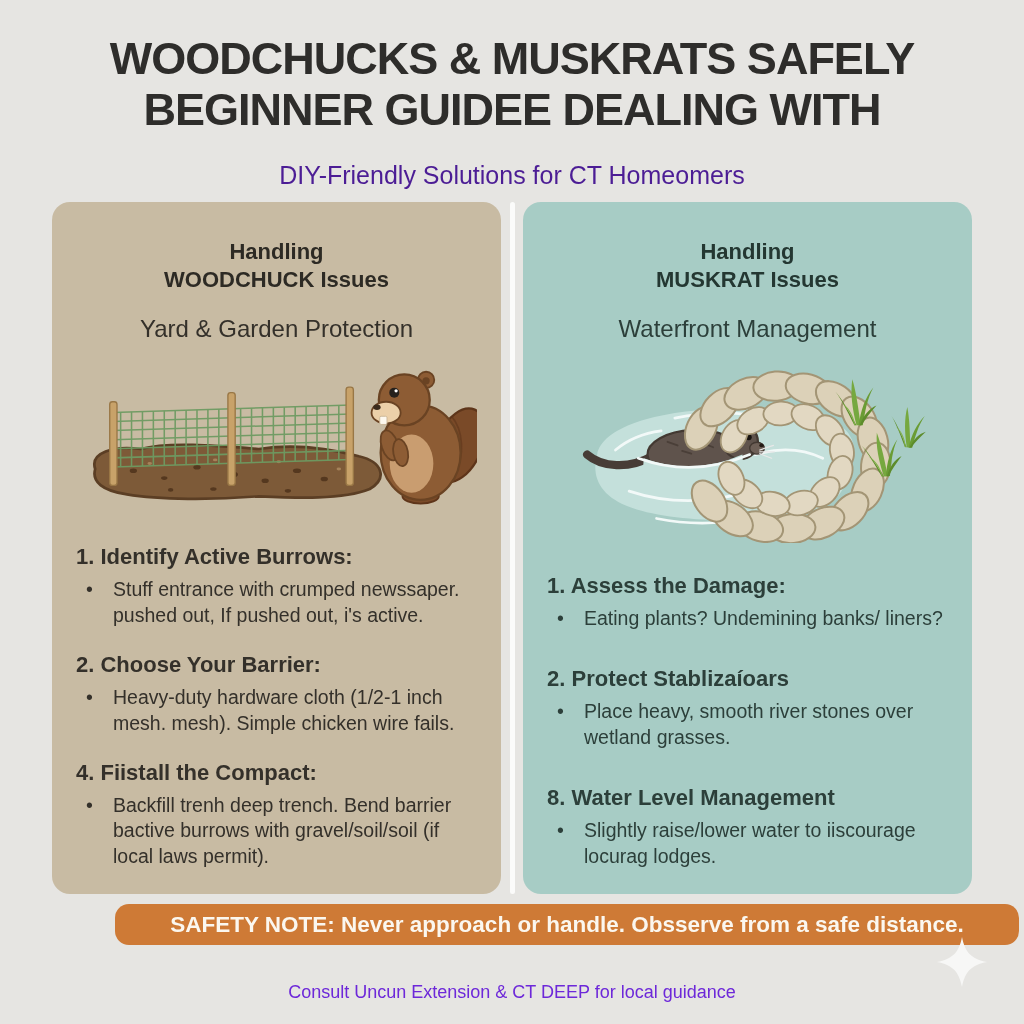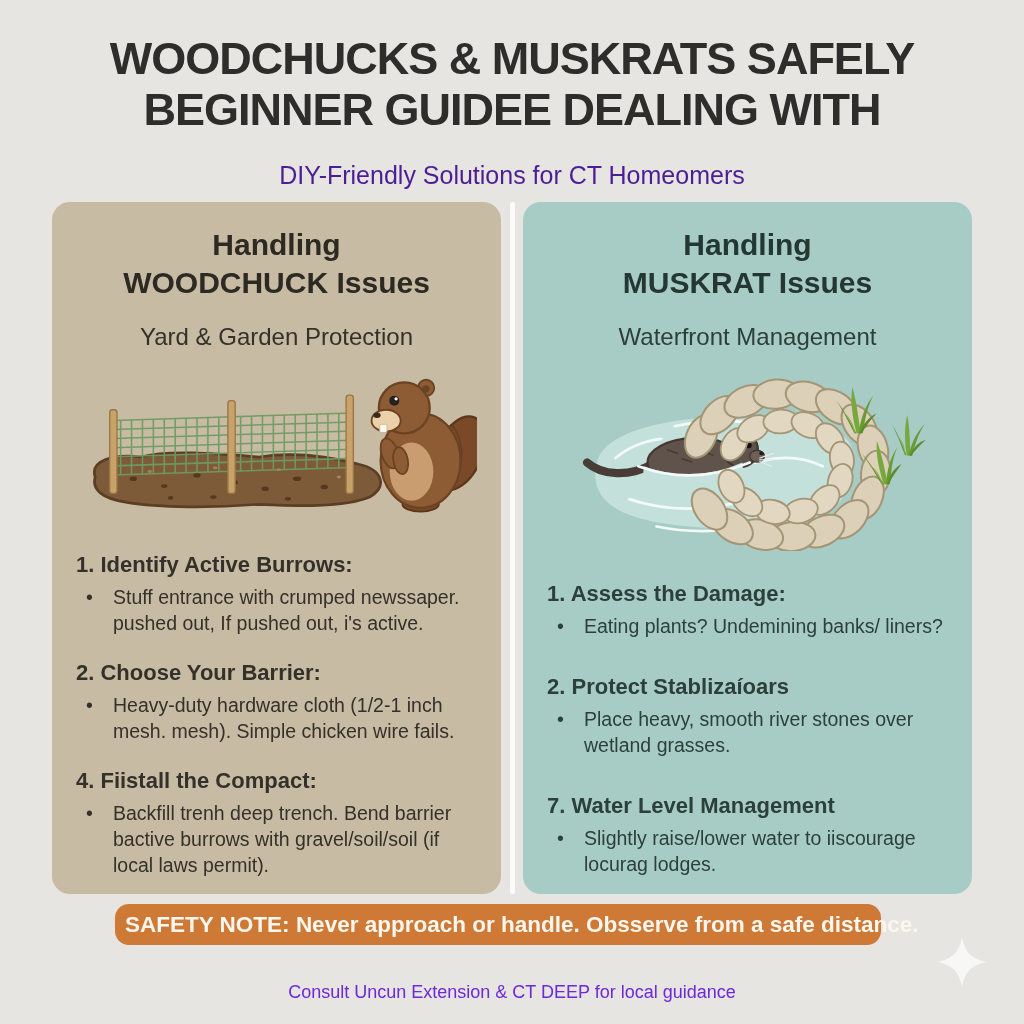--- a/index.html
+++ b/index.html
@@ -13,35 +13,35 @@
   .subtitle{margin-top:25px;font-size:25px;color:#4c1d95;white-space:nowrap;}
 
   
   .panels{position:absolute;top:202px;left:52px;width:920px;height:692px;display:flex;}
   .panel{flex:1;border-radius:18px;padding:16px 24px;box-sizing:border-box;overflow:hidden;}
   .panel-woodchuck{background:#c8bba3;color:#34302a;}
   .panel-muskrat{background:#a7ccc5;color:#2c3f3a;}
   .divider{width:22px;display:flex;justify-content:center;flex:none;}
   .divider-line{width:5px;height:100%;background:#fbfbfa;border-radius:3px;}
 
-  .panel-title{text-align:center;font-weight:bold;font-size:30px;line-height:1.27;
-    margin-top:8px;color:#2d2a24;}
+  .panel-title{text-align:center;font-weight:bold;font-size:22px;line-height:1.27;
+    margin-top:20px;color:#2d2a24;}
   .panel-muskrat .panel-title{color:#243732;}
   .panel-sub{text-align:center;font-weight:normal;font-size:24px;margin-top:21px;}
 
   .illus{display:block;margin:14px auto 4px;}
 
   .item{margin-top:23px;}
   .item-heading{font-weight:bold;font-size:22px;margin-bottom:7px;}
   .bullet-row{display:flex;font-size:19.5px;line-height:1.33;padding-left:4px;}
   .bullet-dot{width:27px;flex:none;padding-left:6px;}
   .bullet-text{flex:1;}
 
   
-  .banner{position:absolute;left:115px;top:904px;width:766px;box-sizing:border-box;
+  .banner{position:absolute;left:115px;top:904px;width:904px;box-sizing:border-box;
     background:#ce7a36;border-radius:14px;text-align:center;color:#fbf7ef;
     font-weight:bold;font-size:22.5px;line-height:1.3;padding:6px 10px;}
   .banner-line{white-space:nowrap;}
 
   
   .footer{position:absolute;top:982px;left:0;right:0;text-align:center;
     font-size:18px;color:#6d28d9;}
 
   .sparkle{position:absolute;left:936px;top:936px;}
 </style>
@@ -268,21 +268,21 @@
         </div>
       </div>
       <div class="item" style="margin-top:34px;">
         <div class="item-heading">2. Protect Stablizaíoars</div>
         <div class="bullet-row">
           <span class="bullet-dot">•</span>
           <span class="bullet-text">Place heavy, smooth river stones over wetland grasses.</span>
         </div>
       </div>
       <div class="item" style="margin-top:34px;">
-        <div class="item-heading">7. Water Level Management</div>
+        <div class="item-heading">8. Water Level Management</div>
         <div class="bullet-row">
           <span class="bullet-dot">•</span>
           <span class="bullet-text">Slightly raise/lower water to iiscourage locurag lodges.</span>
         </div>
       </div>
     </div>
   </div>
 
   <div class="banner">
     <div class="banner-line">

